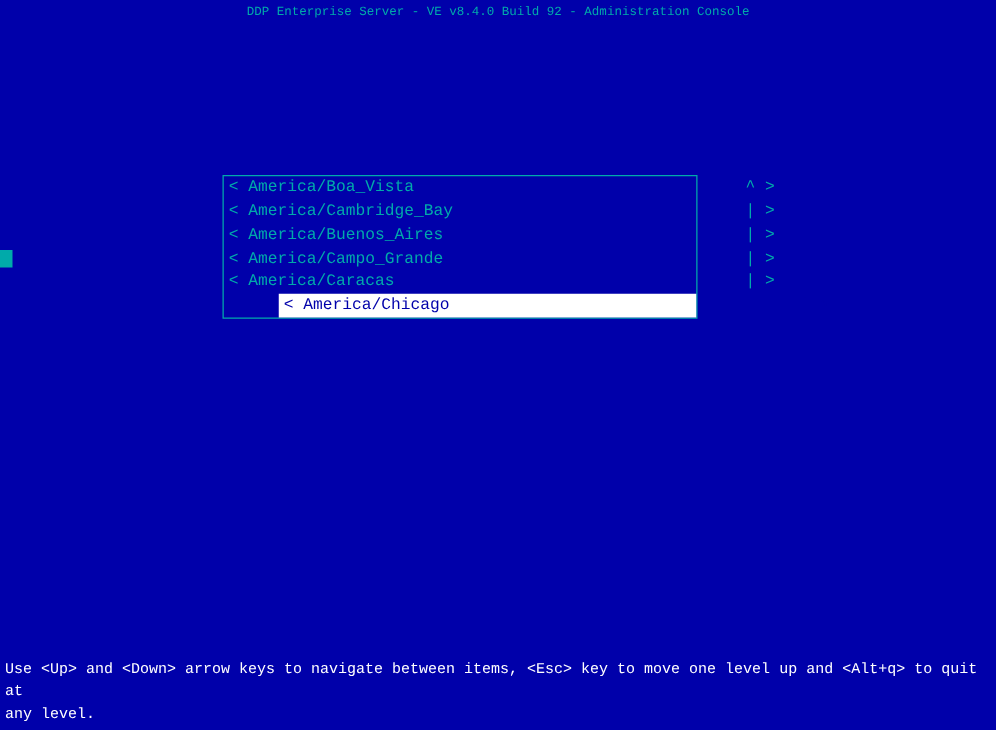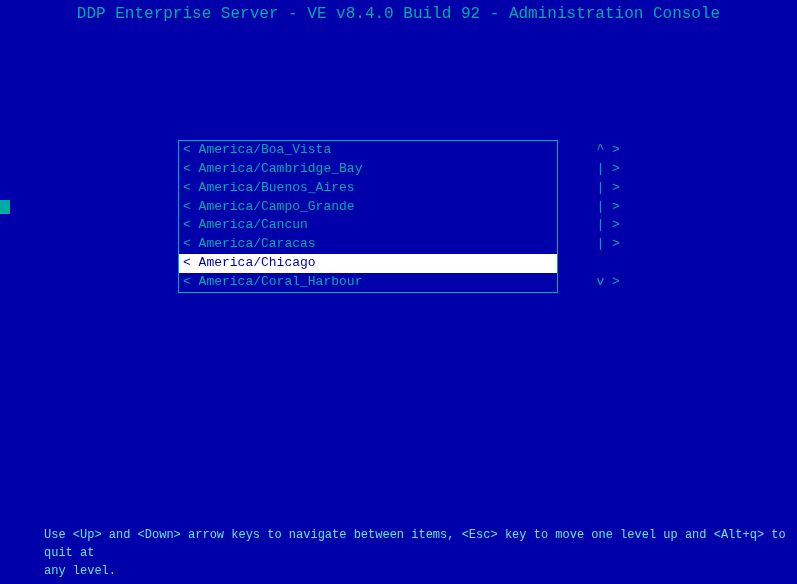--- a/index.html
+++ b/index.html
@@ -17,21 +17,21 @@
       color: #00aaaa;
       overflow: hidden;
       position: relative;
     }
 
     #title-bar {
       width: 100%;
       text-align: center;
       padding: 5px 0;
       color: #00aaaa;
-      font-size: 16px;
+      font-size: 10px;
     }
 
     #list-box {
       border: 1px solid #00aaaa;
       width: 380px;
       background-color: #0000aa;
       position: absolute;
       top: 140px;
       left: 178px;
     }
@@ -42,36 +42,36 @@
       padding: 0 4px;
       color: #00aaaa;
       white-space: pre;
       line-height: 1.45;
       position: relative;
     }
 
     .list-item.selected {
       background-color: #ffffff;
       color: #0000aa;
+      margin-left: 44px;
     }
 
     .list-item-text {
       flex: 1;
     }
 
     #status-bar {
       position: absolute;
       bottom: 0;
       left: 0;
       right: 0;
-      padding: 6px 4px 4px 16px;
-      color: #5eead4;
+      padding: 6px 4px 4px 4px;
+      color: #ffffff;
       font-size: 12px;
       line-height: 1.5;
-      margin-left: 28px;
     }
 
     .cursor-block {
       position: absolute;
       left: 0;
       top: 200px;
       width: 10px;
       height: 14px;
       background-color: #00aaaa;
     }
@@ -83,22 +83,20 @@
   <span>DDP Enterprise Server - VE v8.4.0 Build 92 - Administration Console</span>
 </div>
 
 <div class="cursor-block"></div>
 
 <div id="list-box">
     <div class="list-item"><span class="list-item-text">&lt; America/Boa_Vista                                  ^ &gt;</span></div>
     <div class="list-item"><span class="list-item-text">&lt; America/Cambridge_Bay                              | &gt;</span></div>
     <div class="list-item"><span class="list-item-text">&lt; America/Buenos_Aires                               | &gt;</span></div>
     <div class="list-item"><span class="list-item-text">&lt; America/Campo_Grande                               | &gt;</span></div>
-    <div class="list-item"><span class="list-item-text">&lt; America/Cancun                                     | &gt;</span></div>
     <div class="list-item"><span class="list-item-text">&lt; America/Caracas                                    | &gt;</span></div>
     <div class="list-item selected"><span class="list-item-text">&lt; America/Chicago                                    | &gt;</span></div>
-    <div class="list-item"><span class="list-item-text">&lt; America/Coral_Harbour                              v &gt;</span></div>
   </div>
 
 <div id="status-bar">
   <div>Use &lt;Up&gt; and &lt;Down&gt; arrow keys to navigate between items, &lt;Esc&gt; key to move one level up and &lt;Alt+q&gt; to quit at</div>
   <div>any level.</div>
 </div>
 
 </body></html>

